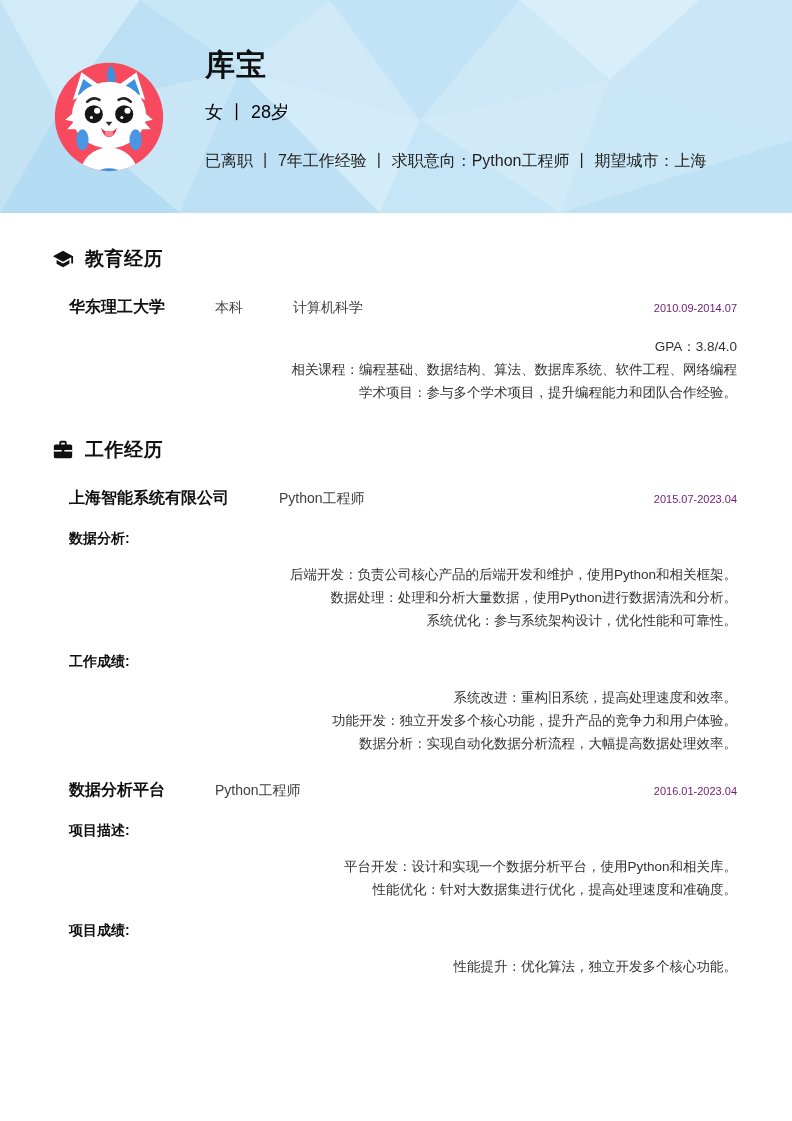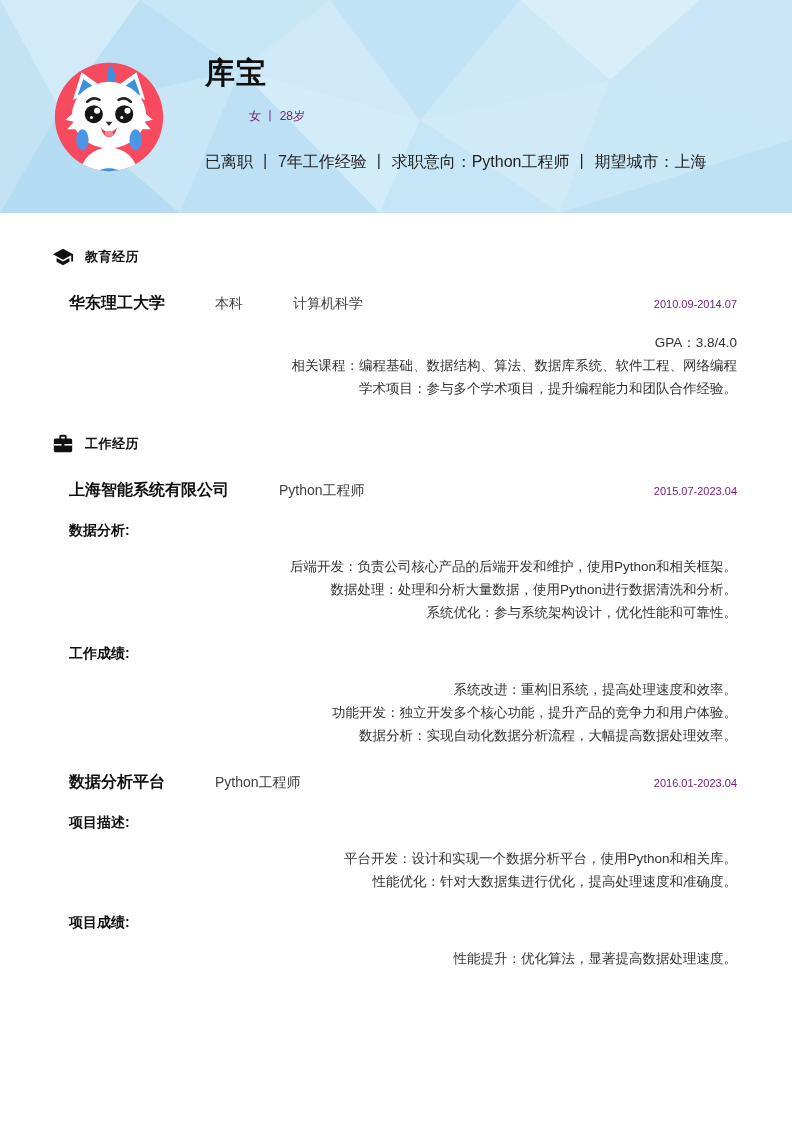--- a/index.html
+++ b/index.html
@@ -8,31 +8,31 @@
     font-family:"Liberation Sans","DejaVu Sans",sans-serif;
     color:#3b3b3b;overflow:hidden;
   }
   .page{width:792px;height:1121px;position:relative;background:#fff;}
 
   
   .banner{position:relative;height:213px;overflow:hidden;}
   .banner-bg{position:absolute;left:0;top:0;width:100%;height:100%;display:block;}
   .avatar{position:absolute;left:52px;top:60px;width:114px;height:114px;}
   .avatar svg{display:block;width:114px;height:114px;}
-  .header-info{position:absolute;left:205px;top:54px;}
+  .header-info{position:absolute;left:205px;top:46px;}
   .candidate-name{font-size:30px;font-weight:700;color:#0f0f0f;line-height:38px;letter-spacing:1px;}
-  .gender-age{margin-top:16px;font-size:12px;color:#701a75;margin-left:44px;}
+  .gender-age{margin-top:16px;font-size:18px;color:#000000;}
   .profile-meta{margin-top:27px;font-size:16px;color:#1f1f1f;}
 
   
   .content{padding:0 55px 0 52px;}
   .section-title{display:flex;align-items:center;gap:11px;margin-top:33px;}
   .section-title .icon{width:22px;height:22px;flex:0 0 auto;}
   .section-title .icon svg{display:block;width:22px;height:22px;}
-  .section-title .label{font-size:13px;font-weight:700;color:#101010;letter-spacing:.5px;}
+  .section-title .label{font-size:19px;font-weight:700;color:#101010;letter-spacing:.5px;}
 
   .entry{margin-left:17px;}
   .entry-head{display:flex;align-items:baseline;column-gap:50px;margin-top:25px;}
   .entry-name{font-size:16px;font-weight:700;color:#101010;white-space:nowrap;}
   .entry-sub{font-size:14px;color:#404040;white-space:nowrap;}
   .entry-date{margin-left:auto;font-size:11px;color:#701a75;white-space:nowrap;}
 
   .lines{margin-top:17px;font-size:13.5px;line-height:23px;color:#333333;text-align:right;}
   .lines div{white-space:nowrap;}
   .sub-label{margin-top:21px;font-size:14px;font-weight:700;color:#101010;}
@@ -168,18 +168,18 @@
         <span class="entry-sub">Python工程师</span>
         <span class="entry-date">2016.01-2023.04</span>
       </div>
       <div class="sub-label">项目描述:</div>
       <div class="lines">
         <div>平台开发：设计和实现一个数据分析平台，使用Python和相关库。</div>
         <div>性能优化：针对大数据集进行优化，提高处理速度和准确度。</div>
       </div>
       <div class="sub-label">项目成绩:</div>
       <div class="lines">
-        <div>性能提升：优化算法，显著提高数据处理速度。</div>
+        <div>性能提升：优化算法，独立开发多个核心功能。</div>
       </div>
     </div>
 
   </div>
 </div>
 
 </body></html>

